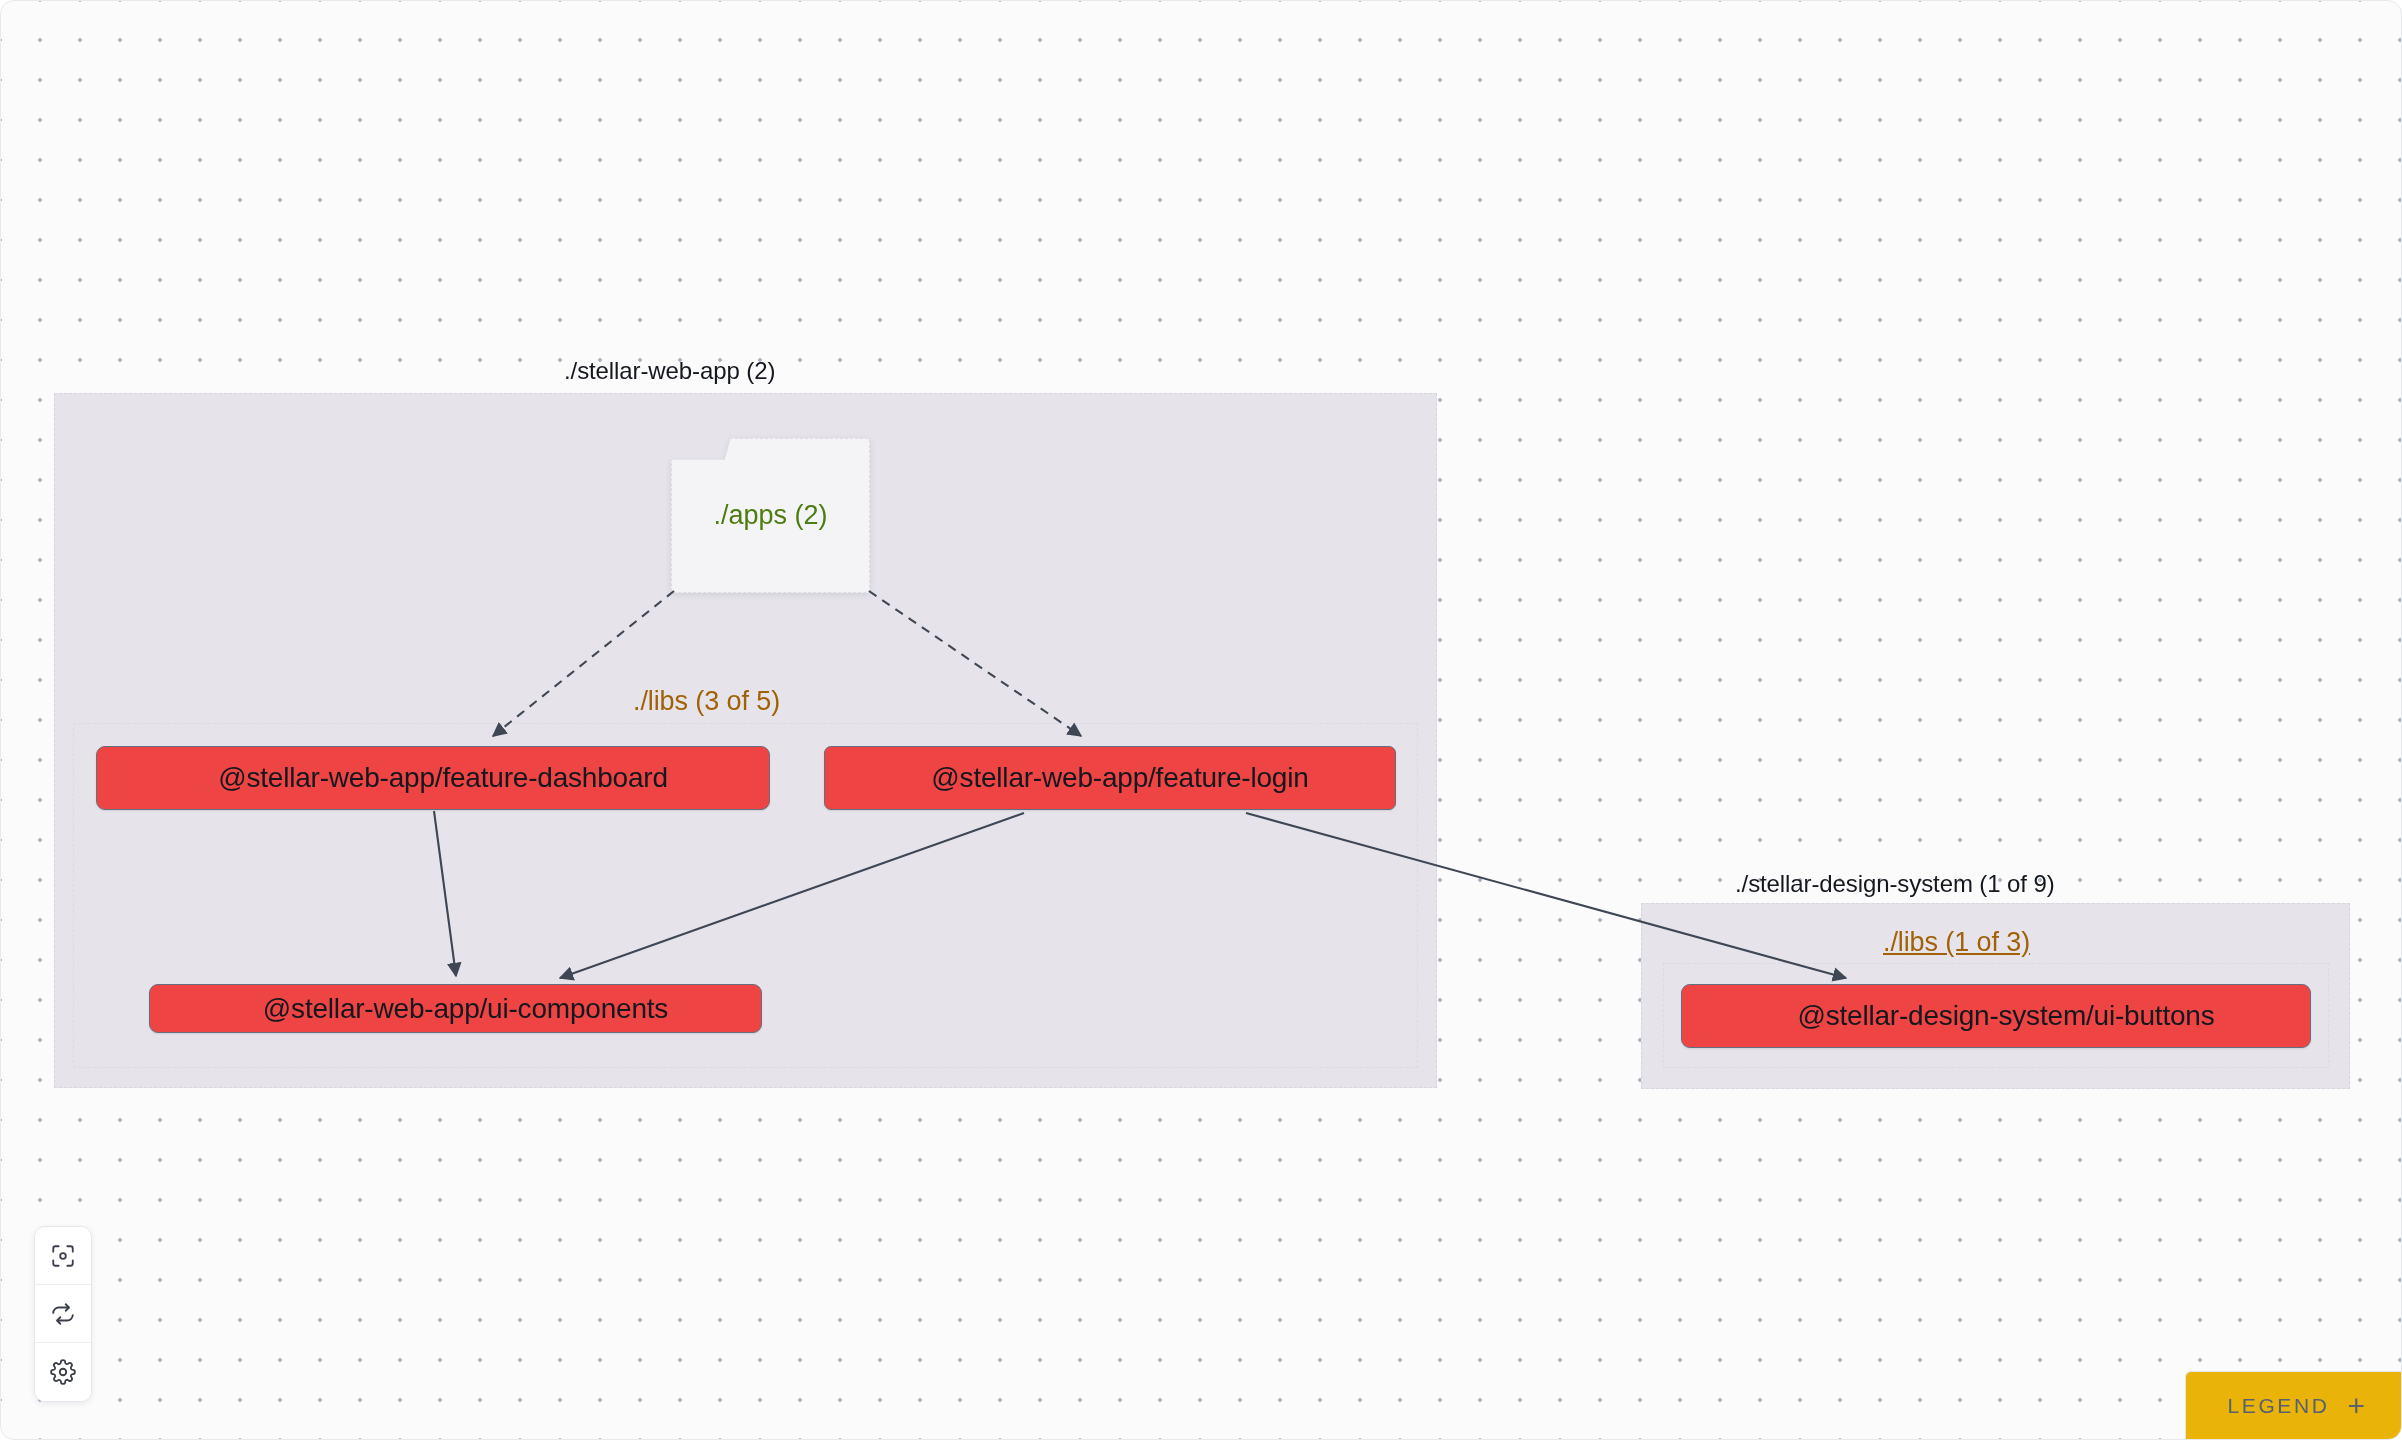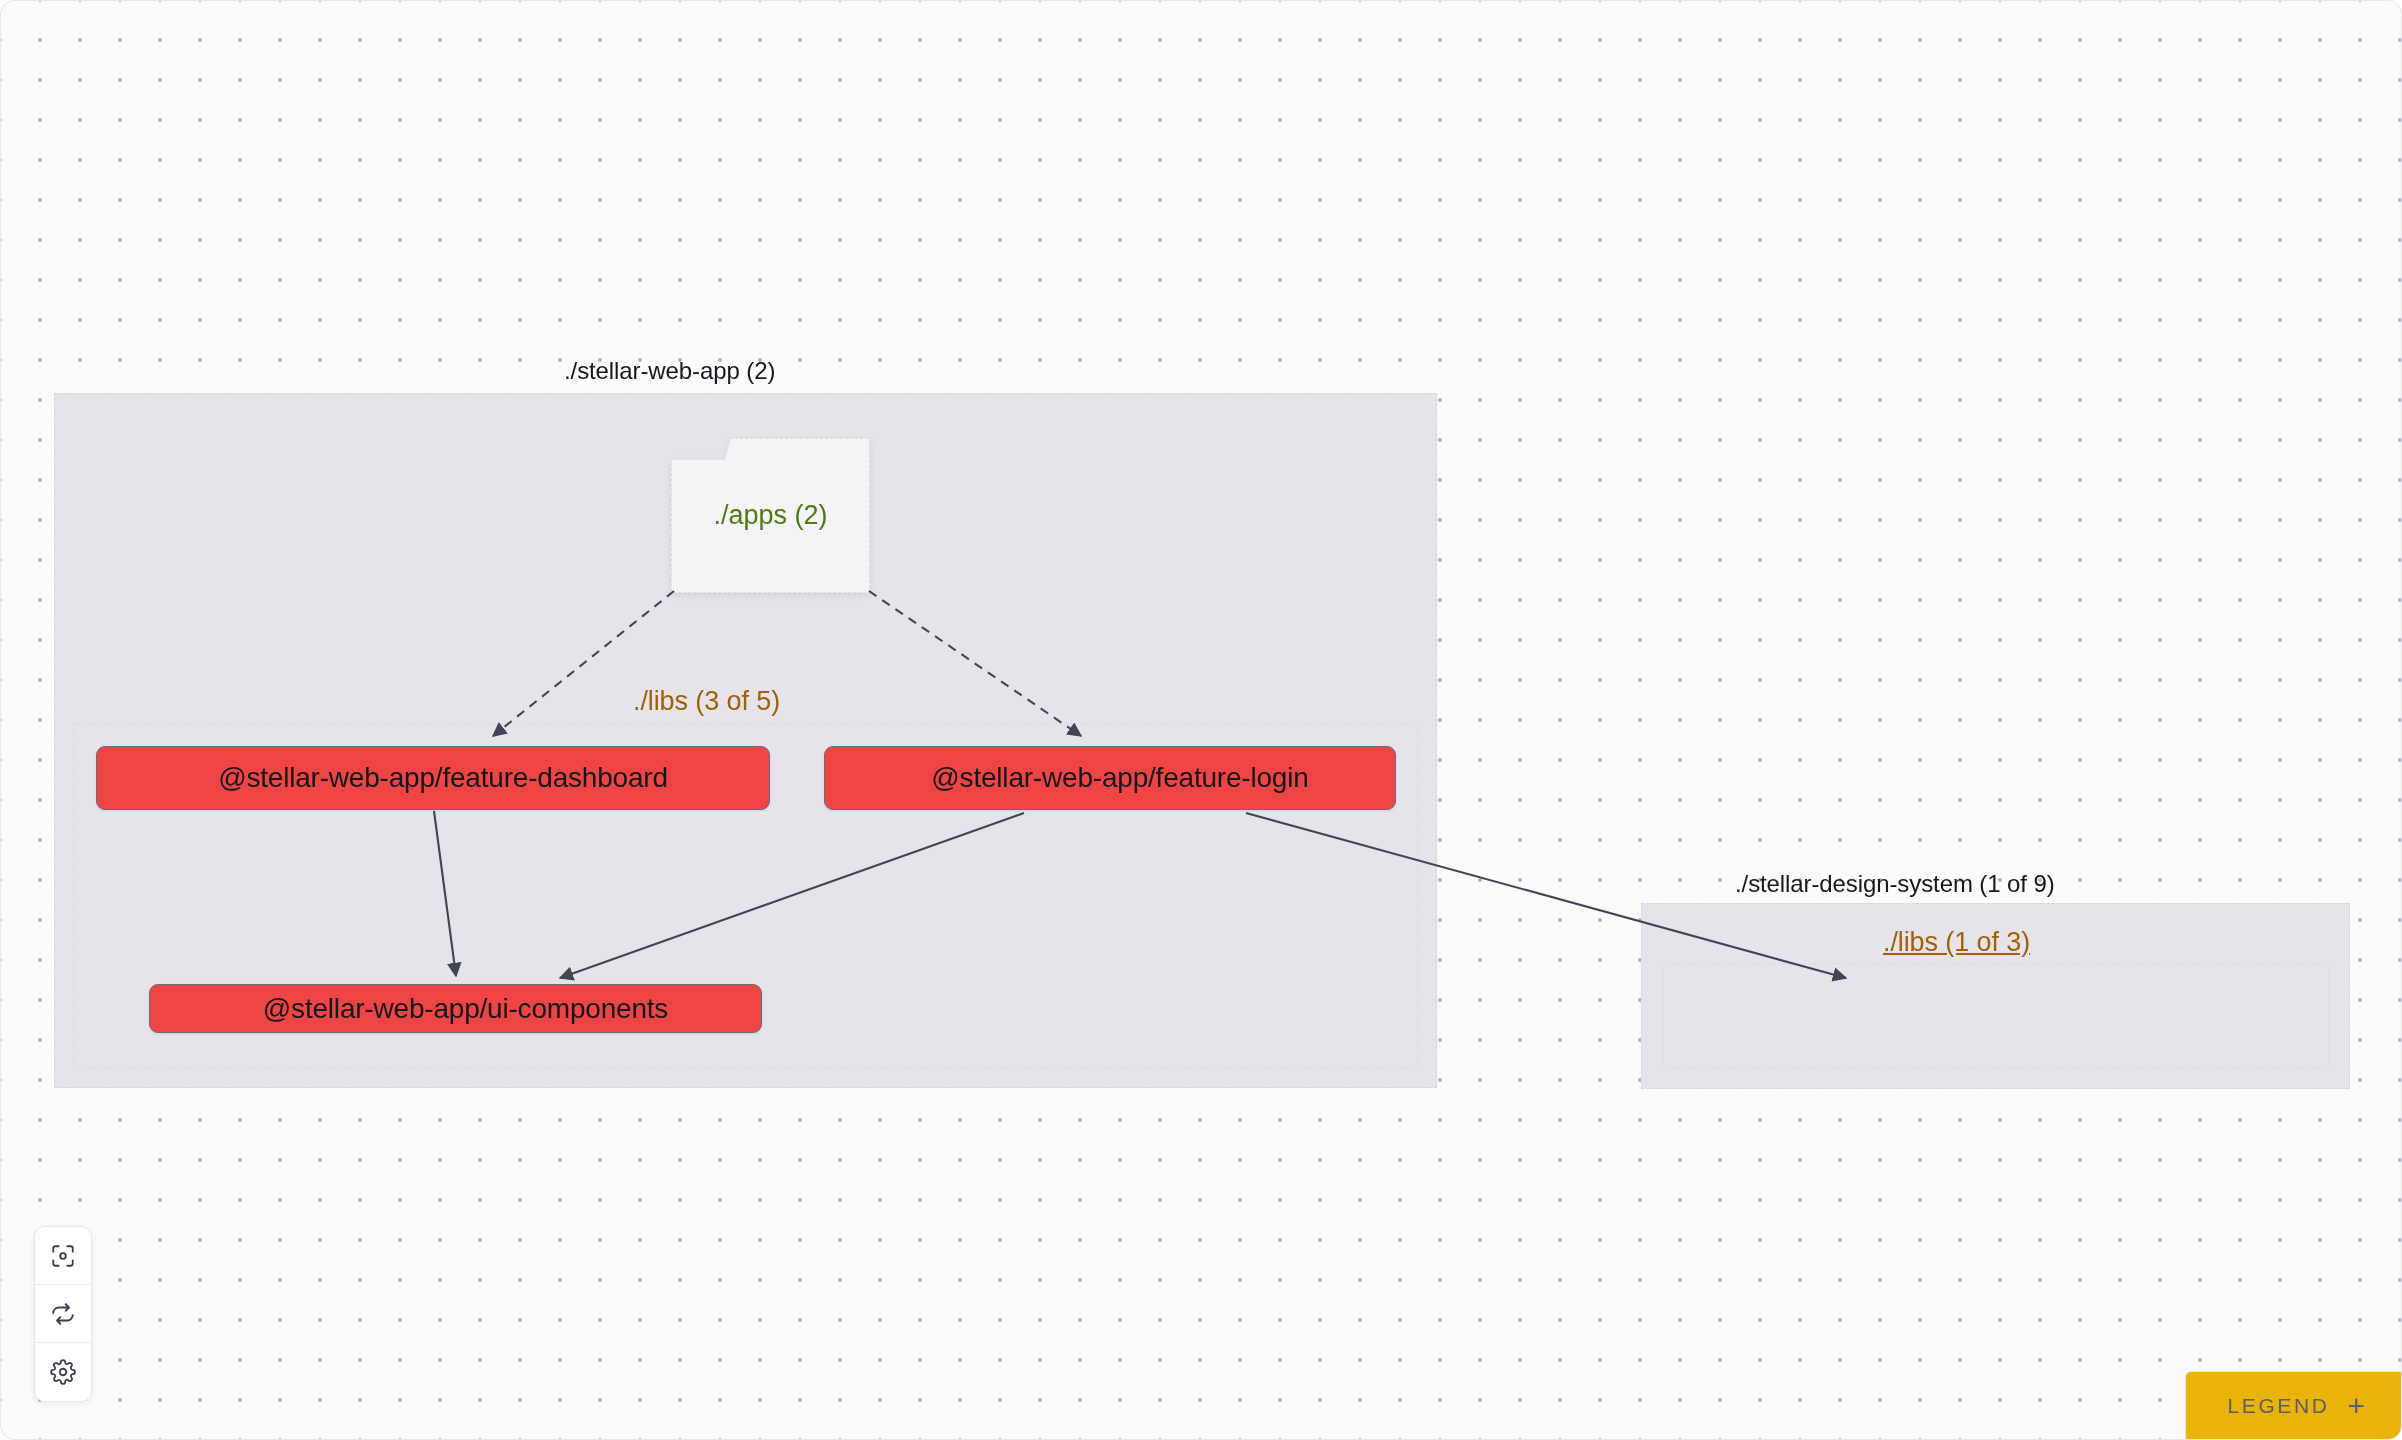--- a/index.html
+++ b/index.html
@@ -182,24 +182,25 @@
 
     <path d="M 433 810 L 455 975" fill="none" stroke="#3f4654" stroke-width="2.1" marker-end="url(#arrow-solid)"></path>
 
     <path d="M 1023 812 L 559 977" fill="none" stroke="#3f4654" stroke-width="2.1" marker-end="url(#arrow-solid)"></path>
 
     <path d="M 1245 812 L 1845 977" fill="none" stroke="#3f4654" stroke-width="2.1" marker-end="url(#arrow-solid)"></path>
   </svg>
 
   <div class="node" style="left:95px; top:745px; width:674px; height:64px;">@stellar-web-app/feature-dashboard</div>
 
-  <div class="node" style="left:823px; top:745px; width:572px; height:64px;">@stellar-web-app/feature-login</div>
+  <div class="node" style="left:823px; top:745px; width:572px; height:64px;border-radius:7px;">@stellar-web-app/feature-login</div>
 
   <div class="node" style="left:148px; top:983px; width:613px; height:49px;">@stellar-web-app/ui-components</div>
 
+  <div class="node" style="left:1680px; top:983px; width:630px; height:64px;">@stellar-design-system/ui-buttons</div>
 
   <div id="toolbar">
     <div class="tool-btn">
       <span>
         <svg width="26" height="26" viewBox="0 0 24 24" fill="none" stroke="#3a3f4a" stroke-width="1.7" stroke-linecap="round" stroke-linejoin="round">
           <path d="M3 8V5a2 2 0 0 1 2-2h3"></path>
           <path d="M16 3h3a2 2 0 0 1 2 2v3"></path>
           <path d="M21 16v3a2 2 0 0 1-2 2h-3"></path>
           <path d="M8 21H5a2 2 0 0 1-2-2v-3"></path>
           <circle cx="12" cy="12" r="2.6"></circle>

